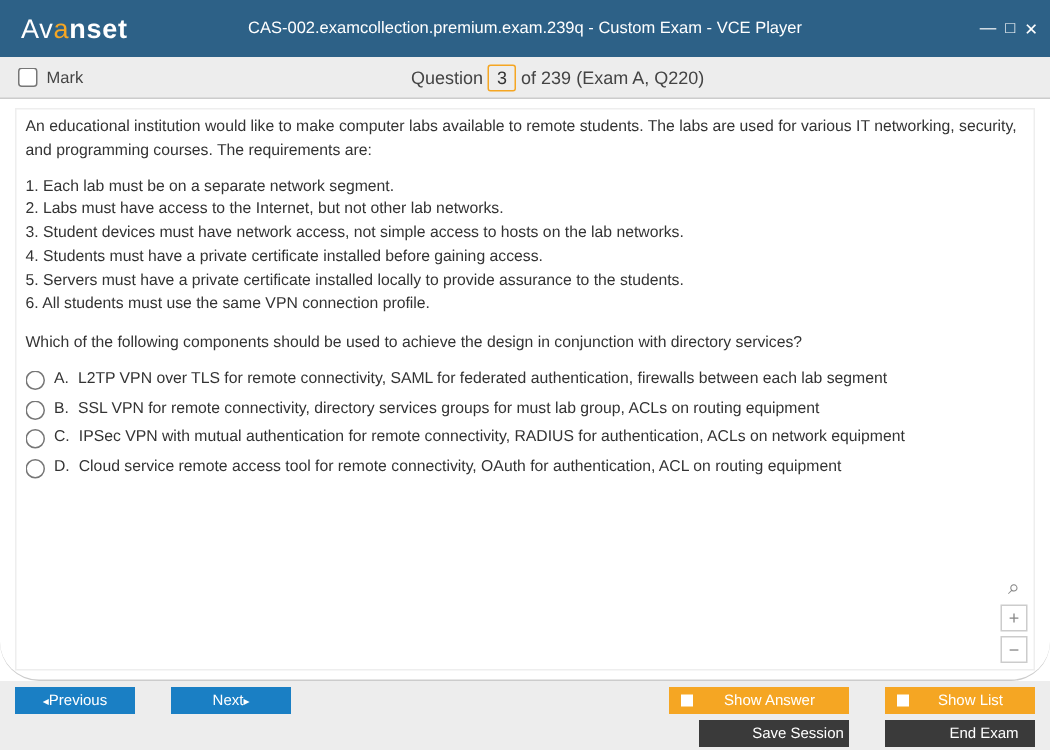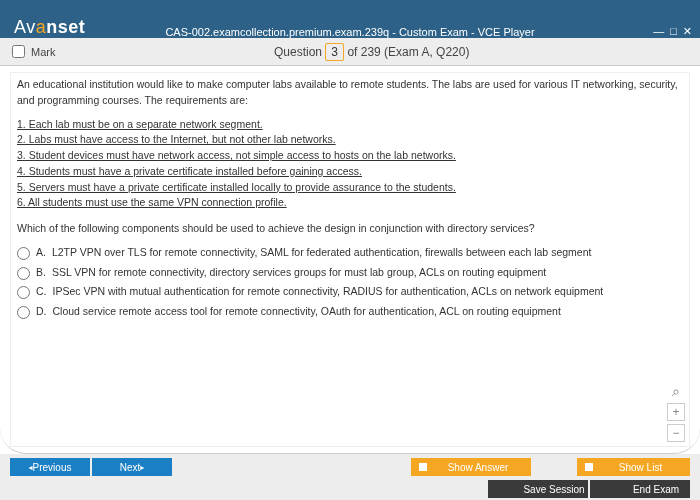--- a/index.html
+++ b/index.html
@@ -1,48 +1,48 @@
 <!DOCTYPE html>
 <html><head>
 <meta charset="utf-8">
 <style>
 * { box-sizing: border-box; margin: 0; padding: 0; font-family: Arial, sans-serif; }
 body { width: 700px; height: 500px; background: #fff; overflow: hidden; }
-.titlebar { background: #2d6187; height: 38px; display: flex; align-items: flex-end; color: #fff; position: relative; }
+.titlebar { background: #2d6187; height: 38px; display: flex; align-items: center; color: #fff; position: relative; }
 .logo { font-size: 18px; font-weight: 300; padding-left: 14px; letter-spacing: 0.5px; }
 .logo b { font-weight: 700; }
 .logo .accent { color: #f5a623; }
 .title-text { position: absolute; left: 0; right: 0; text-align: center; font-size: 11px; pointer-events: none; }
 .win-controls { margin-left: auto; display: flex; gap: 6px; padding-right: 8px; font-size: 11px; }
 .win-btn { cursor: pointer; }
 .infobar { background: #ededed; border-bottom: 1px solid #ccc; height: 28px; display: flex; align-items: center; padding: 0 12px; font-size: 11px; color: #444; }
 .mark-cb { margin-right: 6px; }
 .question-label { flex: 1; text-align: center; font-size: 12px; }
 .qnum { border: 1px solid #f5a623; padding: 1px 5px; border-radius: 2px; color: #333; }
 .content { position: relative; height: 388px; padding: 6px 10px 6px 10px; font-size: 10.5px; color: #333; line-height: 1.5; border-bottom: 1px solid #ccc; border-radius: 26px; }
 .content-inner { border: 1px solid #eee; padding: 4px 6px; height: 100%; overflow: hidden; position: relative; }
 .question-text { margin-bottom: 8px; }
-.req-item { display: block; text-decoration: underline; }
+.req-item { display: block; }
 .prompt { margin: 10px 0 8px; }
 .option { display: flex; align-items: flex-start; gap: 6px; margin-bottom: 4px; }
 .option input { margin-top: 2px; }
 .option-label { flex: 1; }
 .zoom-ctrl { position: absolute; right: 4px; bottom: 4px; display: flex; flex-direction: column; gap: 3px; }
 .zoom-btn { width: 18px; height: 18px; border: 1px solid #ccc; background: #fff; font-size: 12px; display: flex; align-items: center; justify-content: center; color: #888; cursor: pointer; }
 .zoom-btn.mag { border: none; font-size: 14px; }
 .bottombar { background: #ededed; height: 46px; padding: 4px 10px; display: flex; flex-direction: column; gap: 4px; }
-.row { display: flex; gap: 2px; align-items: center; justify-content: flex-end; }
+.row { display: flex; gap: 24px; align-items: center; justify-content: flex-end; }
 .btn { height: 18px; font-size: 10px; color: #fff; display: flex; align-items: center; justify-content: center; cursor: pointer; border: none; }
 .btn-blue { background: #1a7fc4; width: 80px; }
 .btn-orange { background: #f5a623; }
 .btn-dark { background: #3a3a3a; padding-left: 32px; }
 .review { width: 100px; position: relative; }
 .review::after { content: "▴"; position: absolute; right: 6px; font-size: 8px; }
 .show-answer { width: 120px; position: relative; padding-left: 14px; }
-.show-list { width: 113px; position: relative; padding-left: 14px; margin-left: 44px; }
+.show-list { width: 100px; position: relative; padding-left: 14px; }
 .show-answer::before, .show-list::before { content: ""; position: absolute; left: 8px; width: 8px; height: 8px; background: #fff; }
 .save-session { width: 100px; }
 .end-exam { width: 100px; }
 .spacer { flex: 1; }
 .prev::before { content: "◂ "; font-size: 8px; }
 .next::after { content: " ▸"; font-size: 8px; }
 </style>
 </head>
 <body>
 

